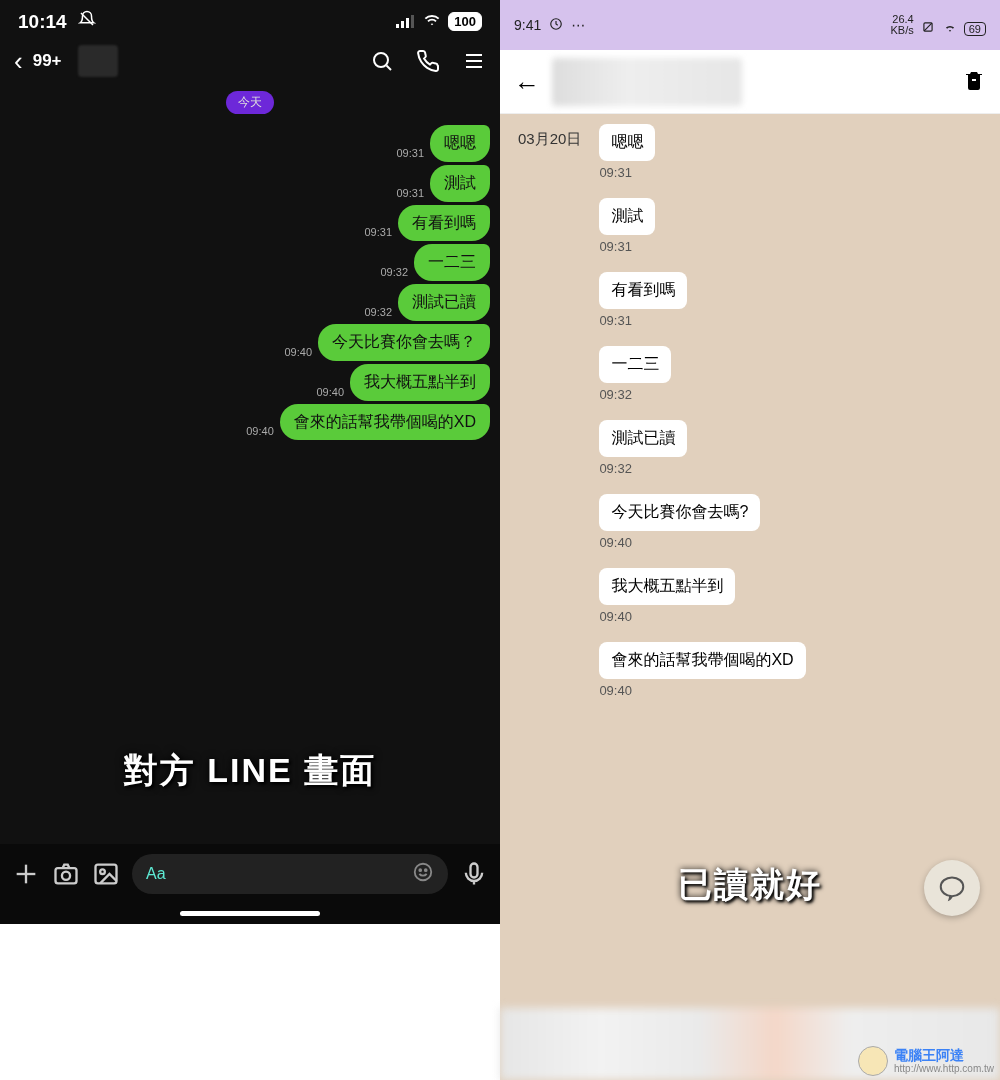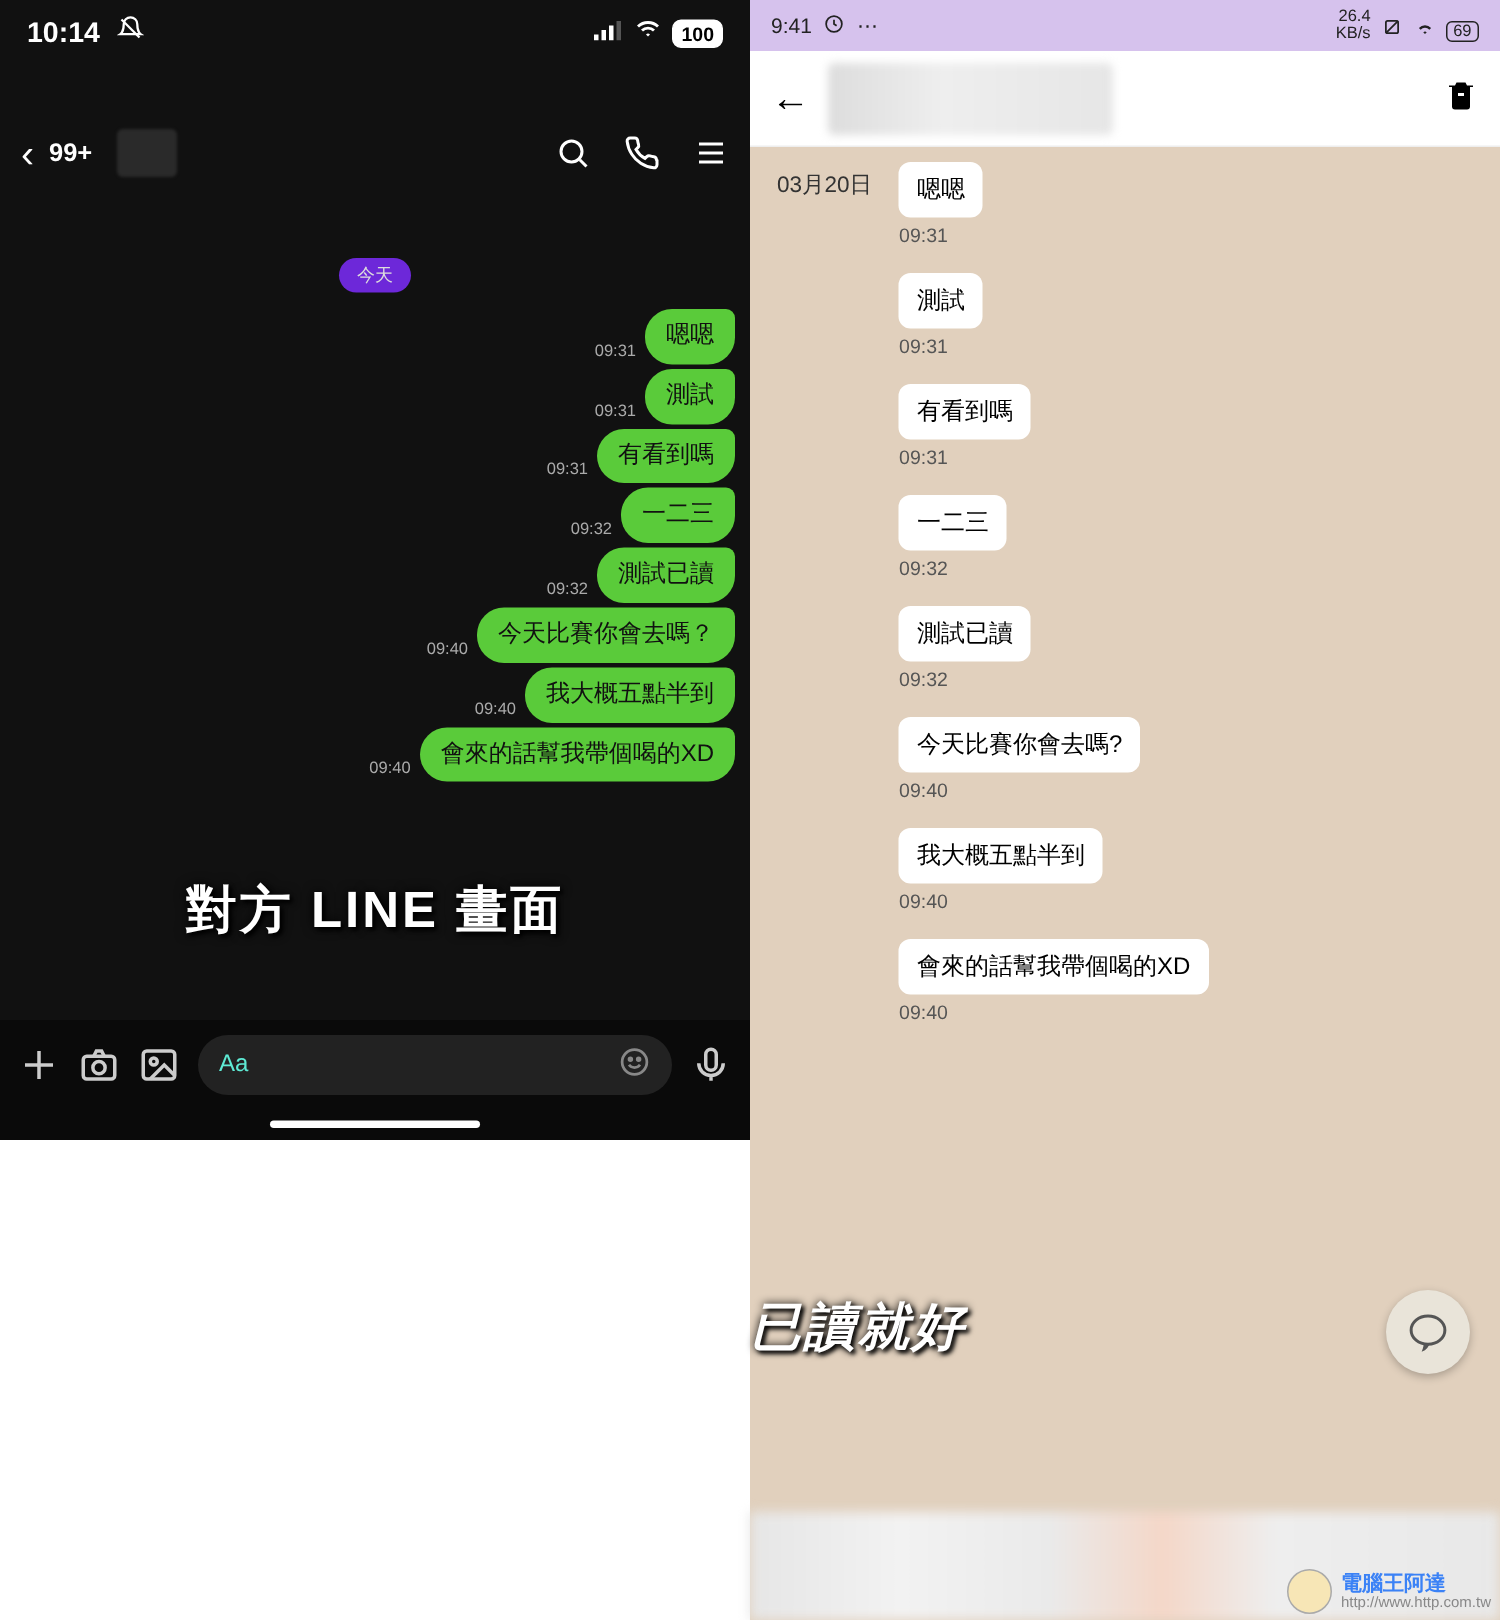--- a/index.html
+++ b/index.html
@@ -8,27 +8,26 @@
     height: 1080px;
     display: flex;
     font-family: -apple-system, "Helvetica Neue", "PingFang TC", "Microsoft JhengHei", sans-serif;
     background: #fff;
     overflow: hidden;
     position: relative;
   }
   
   .left {
     width: 500px;
-    height: 760px;
+    height: 924px;
     background: #111;
     color: #fff;
     position: relative;
     display: flex;
     flex-direction: column;
-    gap: 40px;
   }
   .ios-status {
     display: flex;
     justify-content: space-between;
     align-items: center;
     padding: 10px 18px 4px;
     font-size: 19px;
     font-weight: 600;
   }
   .ios-status .right-icons { display: flex; gap: 6px; align-items: center; }
@@ -139,21 +138,21 @@
   .right {
     width: 500px;
     height: 1080px;
     background: #E1D0BD;
     position: relative;
     display: flex;
     flex-direction: column;
   }
   .and-status {
     background: #D6C2ED;
-    height: 34px;
+    height: 50px;
     display: flex;
     justify-content: space-between;
     align-items: center;
     padding: 0 14px;
     font-size: 14px;
     color: #222;
   }
   .and-status .aleft { display: flex; gap: 8px; align-items: center; }
   .and-status .aright { display: flex; gap: 6px; align-items: flex-end; font-size: 11px; }
   .and-batt {
@@ -202,27 +201,26 @@
   }
   .rmsg .rtime {
     font-size: 13px;
     color: #555;
     margin-top: 4px;
   }
   .caption-right {
     position: absolute;
     bottom: 172px;
     left: 0; right: 0;
-    text-align: left;
+    text-align: center;
     font-size: 34px;
     font-weight: 800;
     color: #fff;
     text-shadow: 0 0 6px #000, 2px 2px 3px #000;
     letter-spacing: 2px;
-    font-style: italic;
   }
   .fab {
     position: absolute;
     right: 20px;
     bottom: 92px;
     width: 56px; height: 56px;
     border-radius: 50%;
     background: #E9E4D9;
     box-shadow: 0 2px 6px rgba(0,0,0,.25);
     display: flex;

